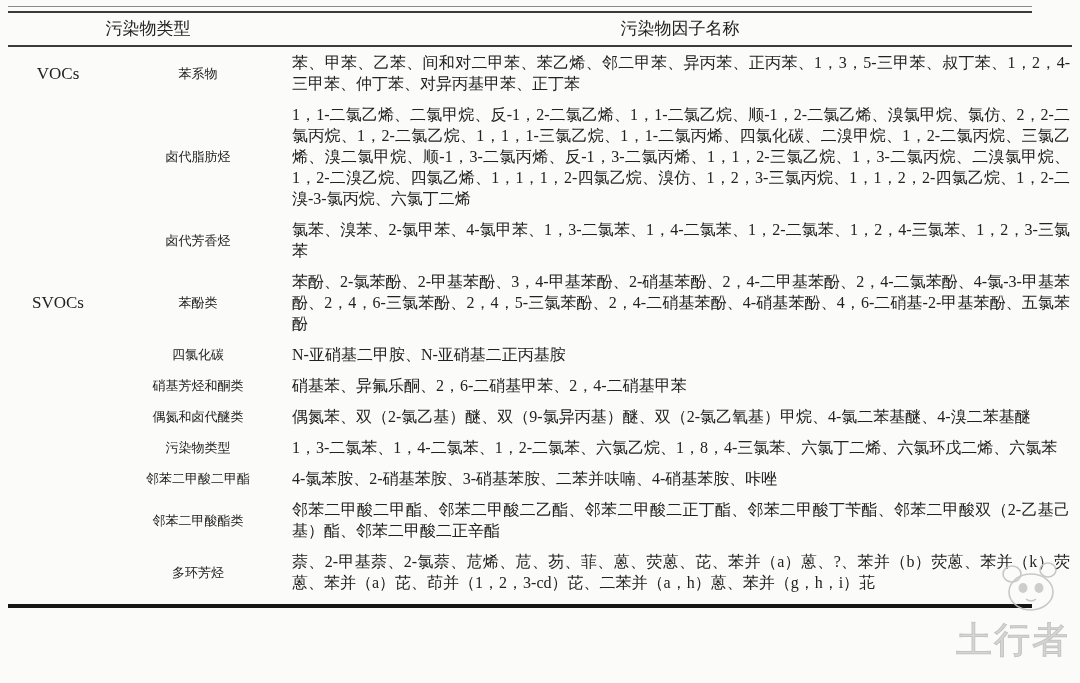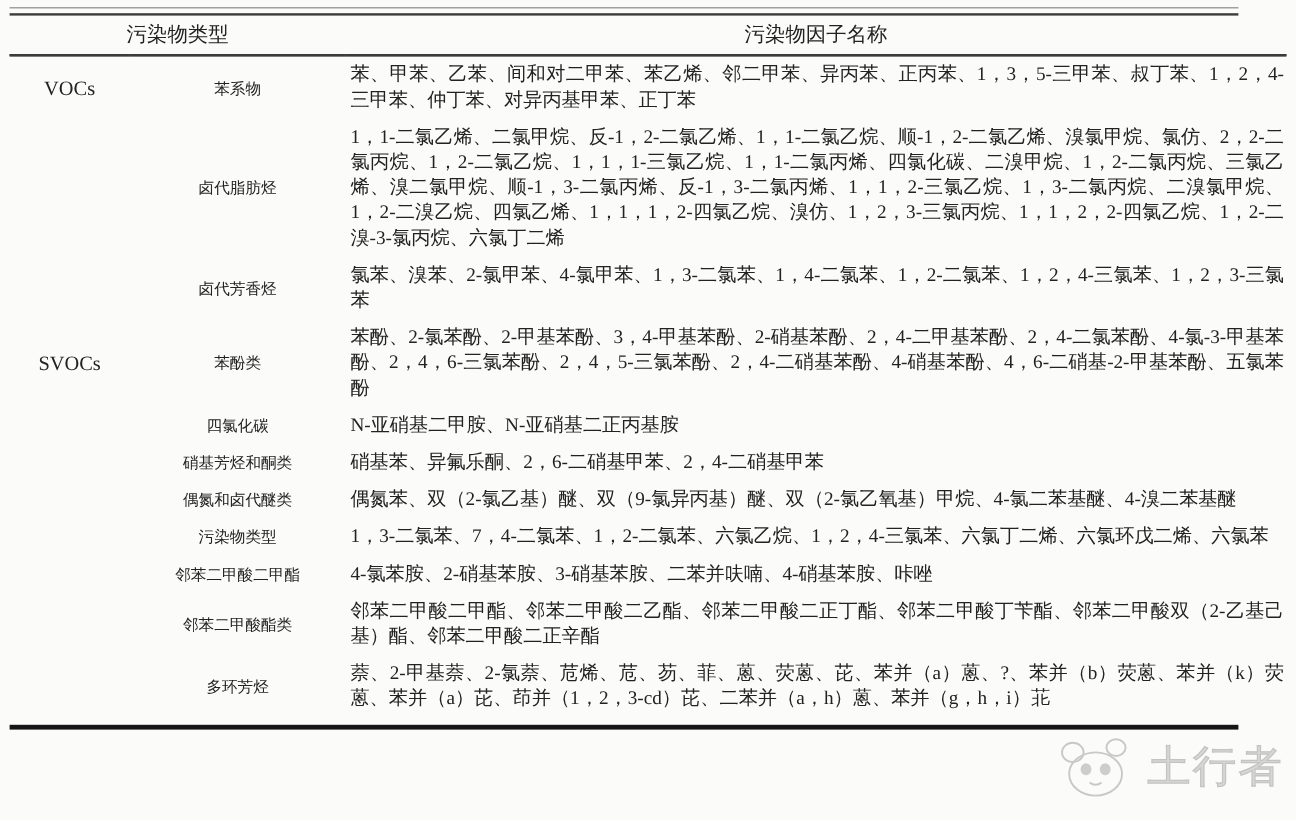--- a/index.html
+++ b/index.html
@@ -30,22 +30,22 @@
   tbody td{vertical-align:middle;padding:5px 0;}
   td.cat{text-align:center;font-size:17px;}
   td.sub{text-align:center;font-size:13px;}
   td.names{text-align:justify;padding-left:4px;padding-right:2px;margin-top:12px;}
   tr.footer-row td{border-bottom:none;}
   tr.footer-row td.names{text-align:center;}
   .bottom-rule{height:0;border-top:4px solid #161616;margin:4px 0 0 0;}
   
   .watermark{
     position:absolute;right:10px;bottom:18px;
-    display:flex;align-items:center;gap:4px;
-    pointer-events:none;opacity:.9;
+    display:flex;align-items:flex-end;gap:4px;
+    pointer-events:none;opacity:.9;flex-direction:column;
   }
   .watermark .wm-text{
     font-size:36px;letter-spacing:2px;
     color:rgba(175,175,175,0.55);
     -webkit-text-stroke:1px #bdbdbd;
     font-family:"Liberation Serif","DejaVu Serif",serif;
   }
   .watermark svg{display:block;}
 </style>
 </head>
@@ -100,21 +100,21 @@
         <td class="names">硝基苯、异氟乐酮、2，6-二硝基甲苯、2，4-二硝基甲苯</td>
       </tr>
       <tr>
         <td class="cat"></td>
         <td class="sub">偶氮和卤代醚类</td>
         <td class="names">偶氮苯、双（2-氯乙基）醚、双（9-氯异丙基）醚、双（2-氯乙氧基）甲烷、4-氯二苯基醚、4-溴二苯基醚</td>
       </tr>
       <tr>
         <td class="cat"></td>
         <td class="sub">污染物类型</td>
-        <td class="names">1，3-二氯苯、7，4-二氯苯、1，2-二氯苯、六氯乙烷、1，2，4-三氯苯、六氯丁二烯、六氯环戊二烯、六氯苯</td>
+        <td class="names">1，3-二氯苯、1，4-二氯苯、1，2-二氯苯、六氯乙烷、1，8，4-三氯苯、六氯丁二烯、六氯环戊二烯、六氯苯</td>
       </tr>
       <tr>
         <td class="cat"></td>
         <td class="sub">邻苯二甲酸二甲酯</td>
         <td class="names">4-氯苯胺、2-硝基苯胺、3-硝基苯胺、二苯并呋喃、4-硝基苯胺、咔唑</td>
       </tr>
       <tr>
         <td class="cat"></td>
         <td class="sub">邻苯二甲酸酯类</td>
         <td class="names">邻苯二甲酸二甲酯、邻苯二甲酸二乙酯、邻苯二甲酸二正丁酯、邻苯二甲酸丁苄酯、邻苯二甲酸双（2-乙基己基）酯、邻苯二甲酸二正辛酯</td>

